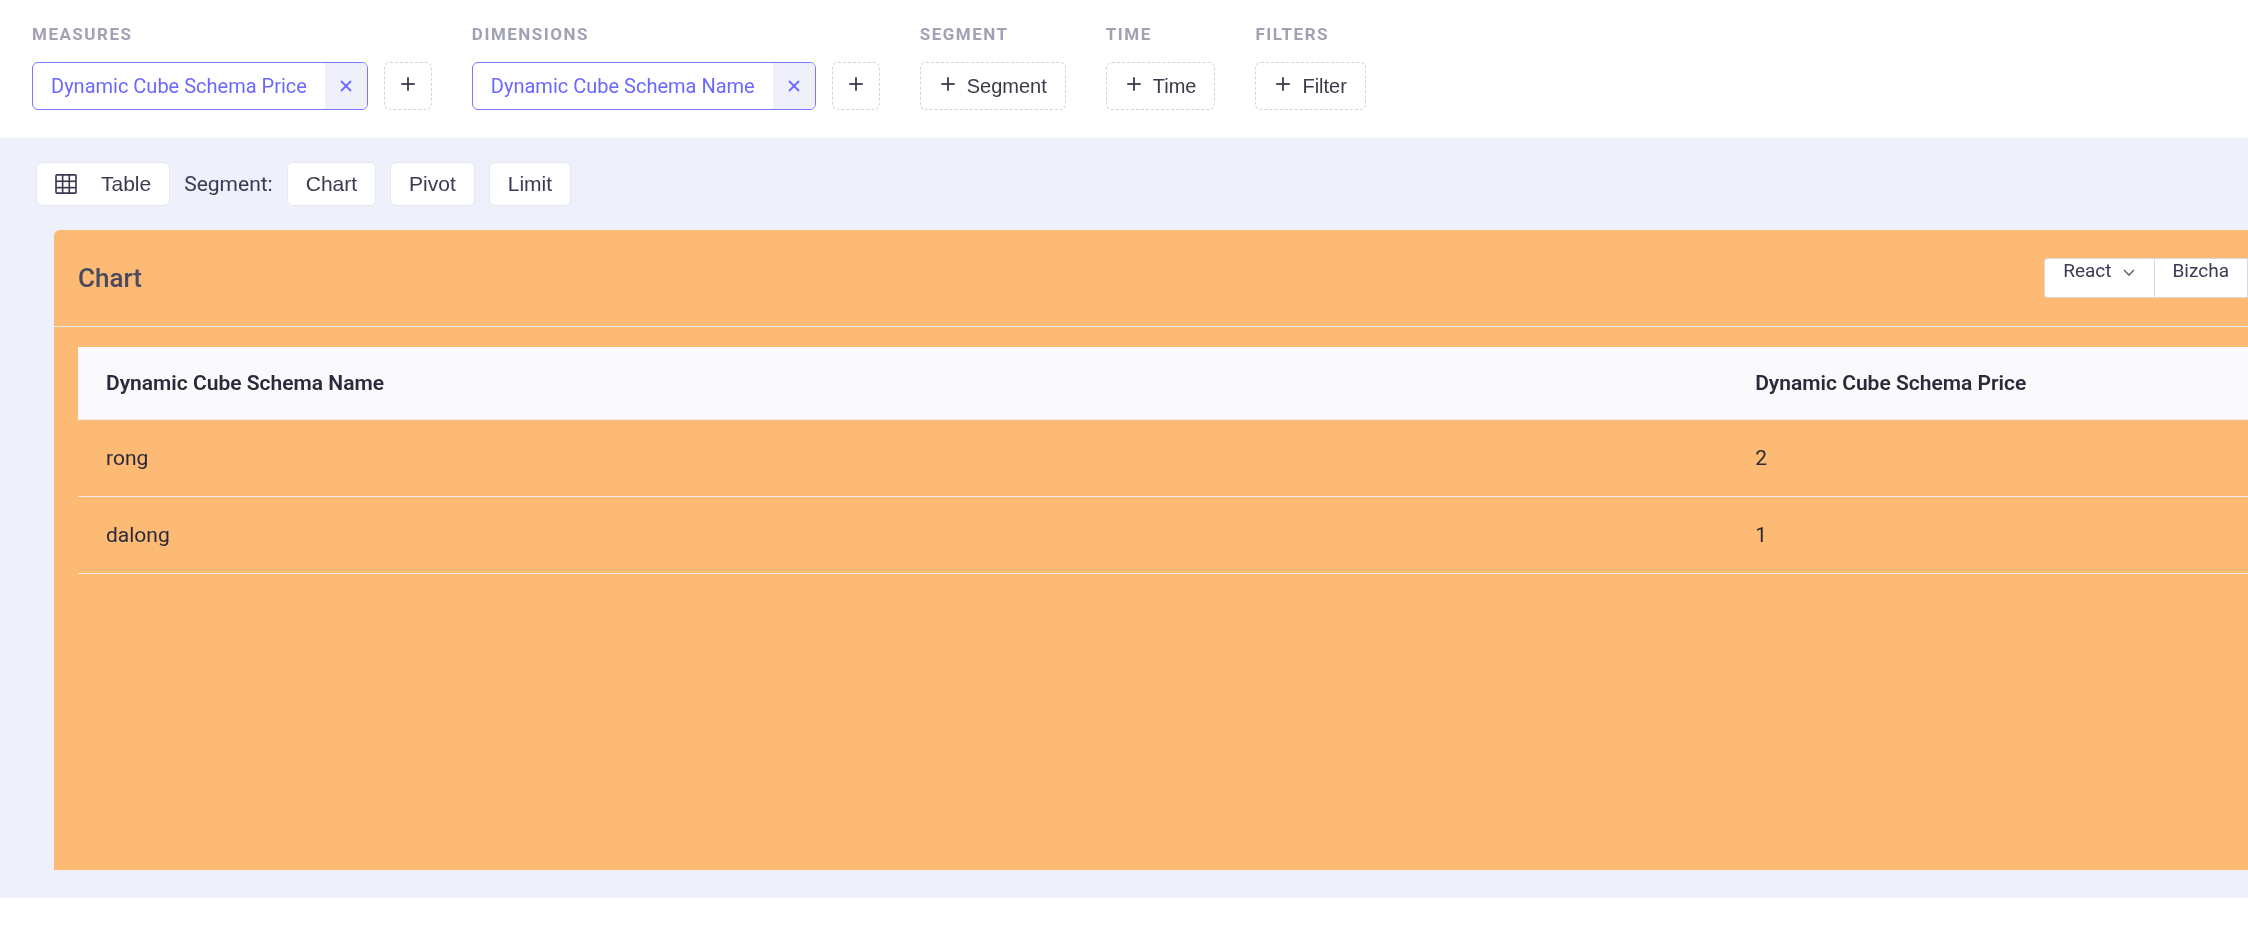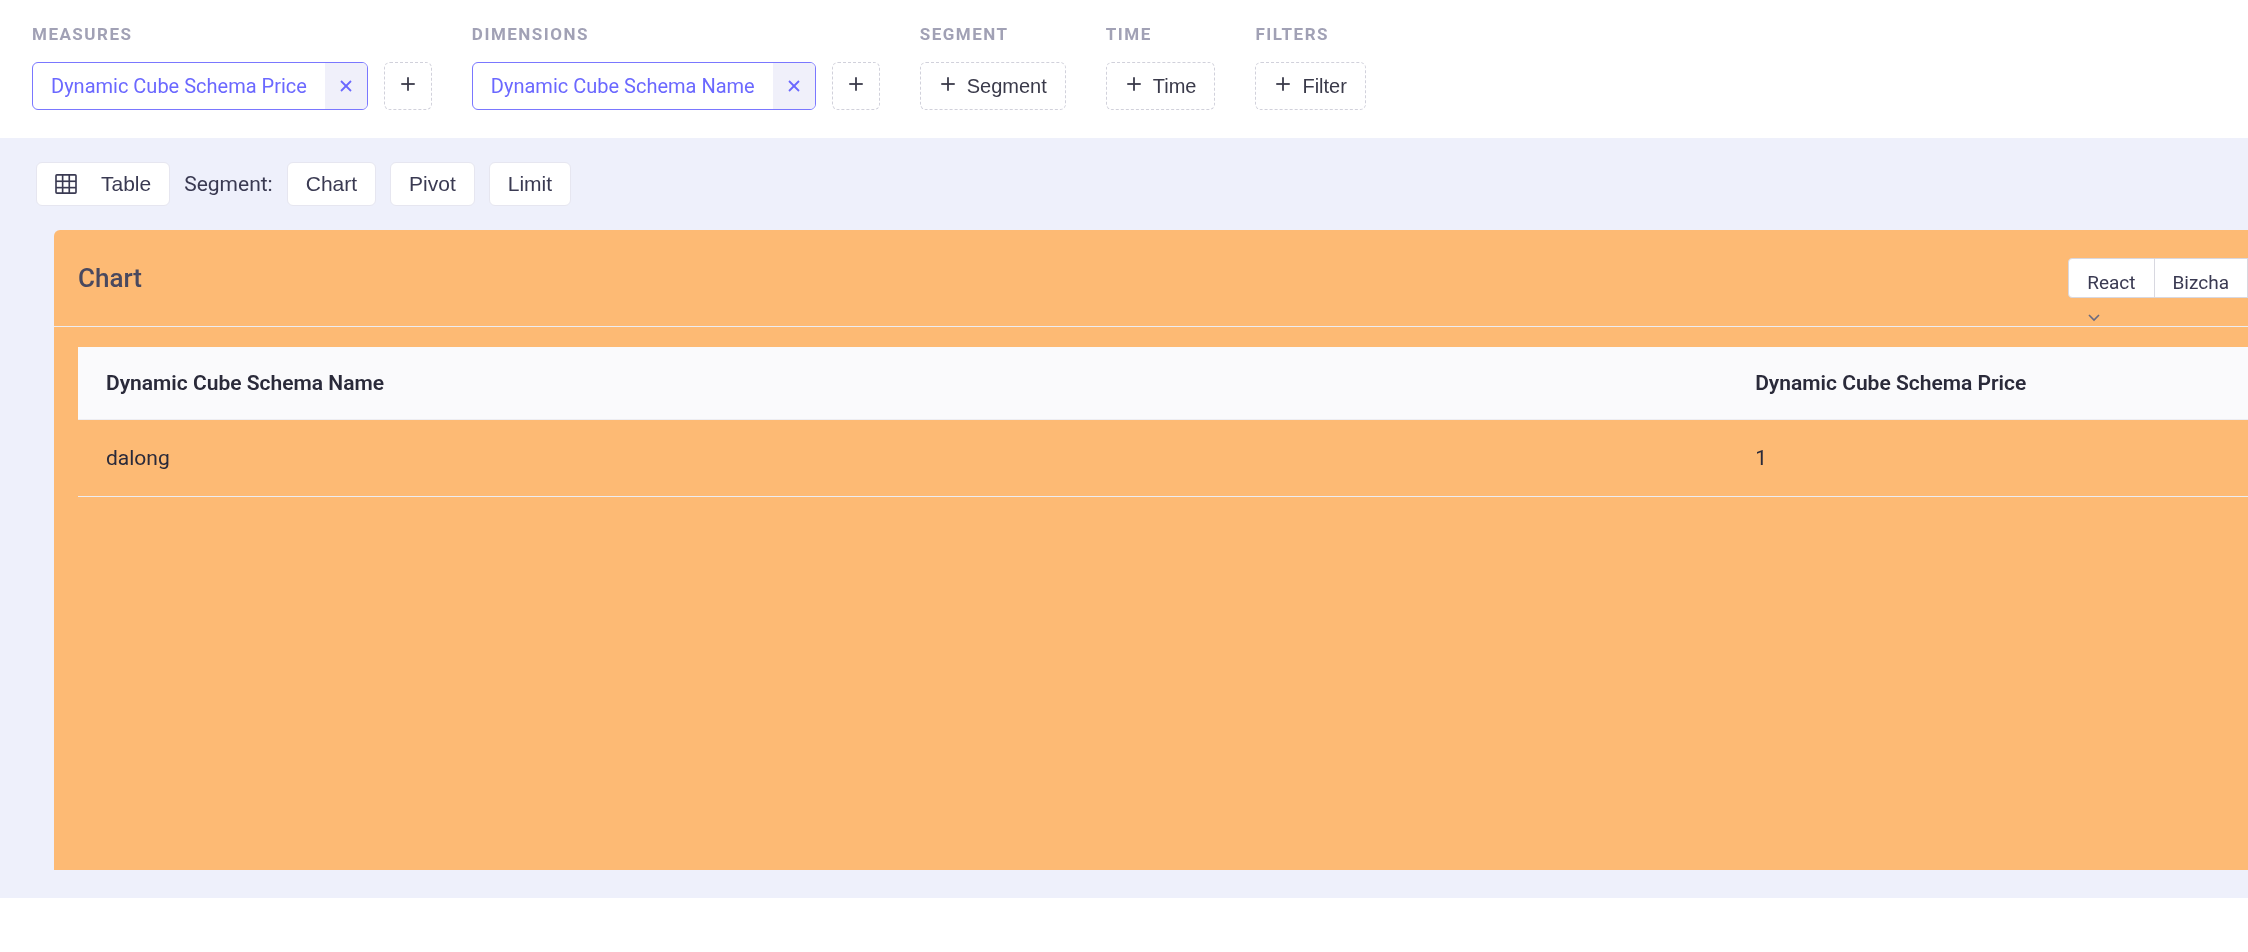--- a/index.html
+++ b/index.html
@@ -143,27 +143,26 @@
     }
     .chart-controls {
       display: flex;
       align-items: stretch;
     }
     .select-btn {
       display: inline-flex;
       align-items: flex-start;
       gap: 10px;
       height: 40px;
-      padding: 12px 18px;
+      padding: 0 18px;
       border: 1px solid #d8d8e0;
       font-size: 19px;
       color: #3a3a52;
       cursor: pointer;
       background: #fff;
-      flex-direction: column;
     }
     .select-btn:first-child {
       border-top-left-radius: 4px;
       border-bottom-left-radius: 4px;
     }
     .select-btn + .select-btn {
       border-left: none;
     }
     .chevron-down {
       display: inline-block;
@@ -344,20 +343,24 @@
 
     <table class="data-table">
       <thead>
         <tr>
           <th style="width:76%;">Dynamic Cube Schema Name</th>
           <th>Dynamic Cube Schema Price</th>
         </tr>
       </thead>
       <tbody>
         <tr>
+          <td>rong</td>
+          <td>2</td>
+        </tr>
+        <tr>
           <td>dalong</td>
           <td>1</td>
         </tr>
       </tbody>
     </table>
 
   </div>
 
 </div>
 

